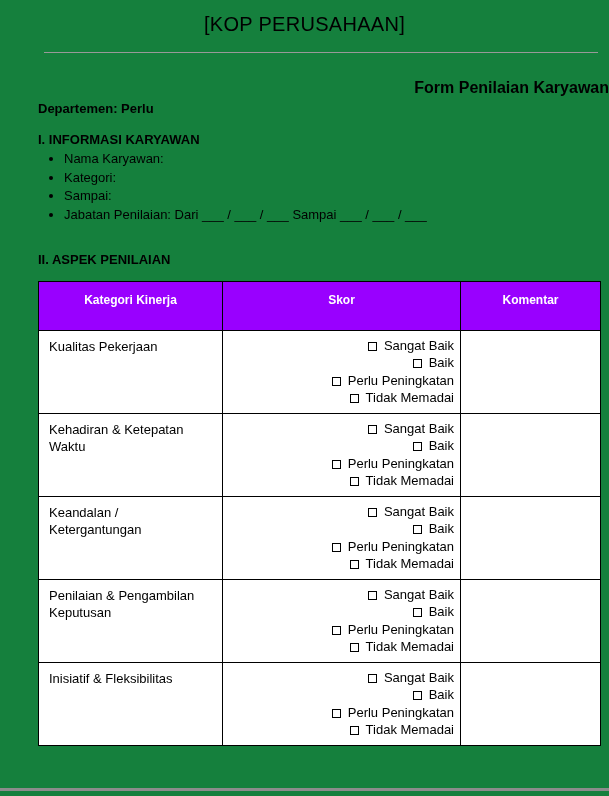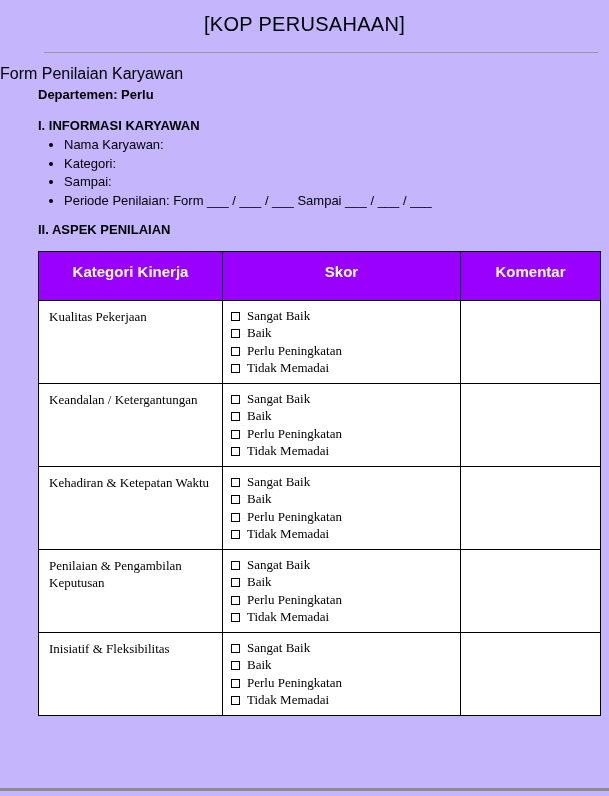--- a/index.html
+++ b/index.html
@@ -9,70 +9,70 @@
     --divider-gray:#999999;
     --page-break-gray:#8c8c8c;
   }
   *{box-sizing:border-box;margin:0;padding:0;}
   html,body{background:#ffffff;}
   body{
     width:609px;height:796px;overflow:hidden;position:relative;
     font-family:"Liberation Sans","DejaVu Sans",sans-serif;
     color:#000;
   }
-  .page{position:relative;width:609px;height:796px;background:#c4b5fd;}
+  .page{position:relative;width:609px;height:796px;background:#15803d;}
 
   .letterhead{
     padding-top:12px;text-align:center;
     font-size:20px;line-height:24px;font-weight:400;letter-spacing:.3px;
   }
   .header-divider{
     border:none;border-top:1.5px solid var(--divider-gray);
     margin:16px 11px 0 44px;
   }
   .form-title{
-    margin-top:11px;text-align:left;
-    font-size:16px;line-height:20px;font-weight:400;
+    margin-top:25px;text-align:right;
+    font-size:16px;line-height:20px;font-weight:700;
   }
   .department{
     margin:3px 0 0 38px;font-size:13px;line-height:15px;font-weight:700;
   }
   .section-title{
     margin-left:38px;font-size:13px;line-height:15px;font-weight:700;
   }
   .section-title.first{margin-top:16px;}
   .info-list{
     margin:3px 0 0 0;padding-left:64px;
     font-size:13px;line-height:18.7px;list-style:disc;
   }
-  .section-title.second{margin-top:11px;}
+  .section-title.second{margin-top:27px;}
 
   table.eval{
     margin:14px 0 0 38px;width:562px;
     border-collapse:collapse;table-layout:fixed;
   }
   table.eval col.c1{width:184px;}
   table.eval col.c2{width:238px;}
   table.eval col.c3{width:140px;}
   table.eval th{
     background:var(--accent-purple);color:var(--header-text);
-    font-size:15px;font-weight:700;text-align:center;
+    font-size:12px;font-weight:700;text-align:center;
     height:49px;vertical-align:top;padding-top:11px;
     border:1.5px solid var(--table-border);
     margin-top:8px;
   }
   table.eval td{
     border:1.5px solid var(--table-border);
     vertical-align:top;font-size:13px;background:#fff;
   }
-  tr.data-row{height:83px;font-family:Liberation Serif, serif;}
+  tr.data-row{height:83px;}
   td.category-cell{padding:7px 8px 0 10px;line-height:17px;}
   td.score-cell{padding:6px 6px 0 8px;line-height:17.5px;}
   td.comment-cell{padding:6px;}
-  .score-option{white-space:nowrap;}
+  .score-option{white-space:nowrap;text-align:right;}
   .checkbox{
     display:inline-block;width:9px;height:9px;
     border:1.2px solid #000;margin-right:7px;vertical-align:-1px;
     background:#fff;
   }
   .page-break-line{
     position:absolute;left:0;right:0;top:788px;
     border-top:3px solid var(--page-break-gray);
   }
 </style>
@@ -88,21 +88,21 @@
   <div class="form-title">Form Penilaian Karyawan</div>
 
   <div class="department">Departemen: Perlu</div>
 
   <div class="section-title first">I. INFORMASI KARYAWAN</div>
 
   <ul class="info-list">
     <li>Nama Karyawan:</li>
     <li>Kategori:</li>
     <li>Sampai:</li>
-    <li>Periode Penilaian: Form ___ / ___ / ___ Sampai ___ / ___ / ___</li>
+    <li>Jabatan Penilaian: Dari ___ / ___ / ___ Sampai ___ / ___ / ___</li>
   </ul>
 
   <div class="section-title second">II. ASPEK PENILAIAN</div>
 
   <table class="eval">
     <colgroup>
         <col class="c1">
         <col class="c2">
         <col class="c3">
       </colgroup>
@@ -120,32 +120,32 @@
         <td class="score-cell">
           <div class="score-option"><span class="checkbox"></span><span>Sangat Baik</span></div>
           <div class="score-option"><span class="checkbox"></span><span>Baik</span></div>
           <div class="score-option"><span class="checkbox"></span><span>Perlu Peningkatan</span></div>
           <div class="score-option"><span class="checkbox"></span><span>Tidak Memadai</span></div>
         </td>
         <td class="comment-cell"></td>
       </tr>
 
       <tr class="data-row">
-        <td class="category-cell">Keandalan / Ketergantungan</td>
+        <td class="category-cell">Kehadiran &amp; Ketepatan Waktu</td>
         <td class="score-cell">
           <div class="score-option"><span class="checkbox"></span><span>Sangat Baik</span></div>
           <div class="score-option"><span class="checkbox"></span><span>Baik</span></div>
           <div class="score-option"><span class="checkbox"></span><span>Perlu Peningkatan</span></div>
           <div class="score-option"><span class="checkbox"></span><span>Tidak Memadai</span></div>
         </td>
         <td class="comment-cell"></td>
       </tr>
 
       <tr class="data-row">
-        <td class="category-cell">Kehadiran &amp; Ketepatan Waktu</td>
+        <td class="category-cell">Keandalan / Ketergantungan</td>
         <td class="score-cell">
           <div class="score-option"><span class="checkbox"></span><span>Sangat Baik</span></div>
           <div class="score-option"><span class="checkbox"></span><span>Baik</span></div>
           <div class="score-option"><span class="checkbox"></span><span>Perlu Peningkatan</span></div>
           <div class="score-option"><span class="checkbox"></span><span>Tidak Memadai</span></div>
         </td>
         <td class="comment-cell"></td>
       </tr>
 
 

